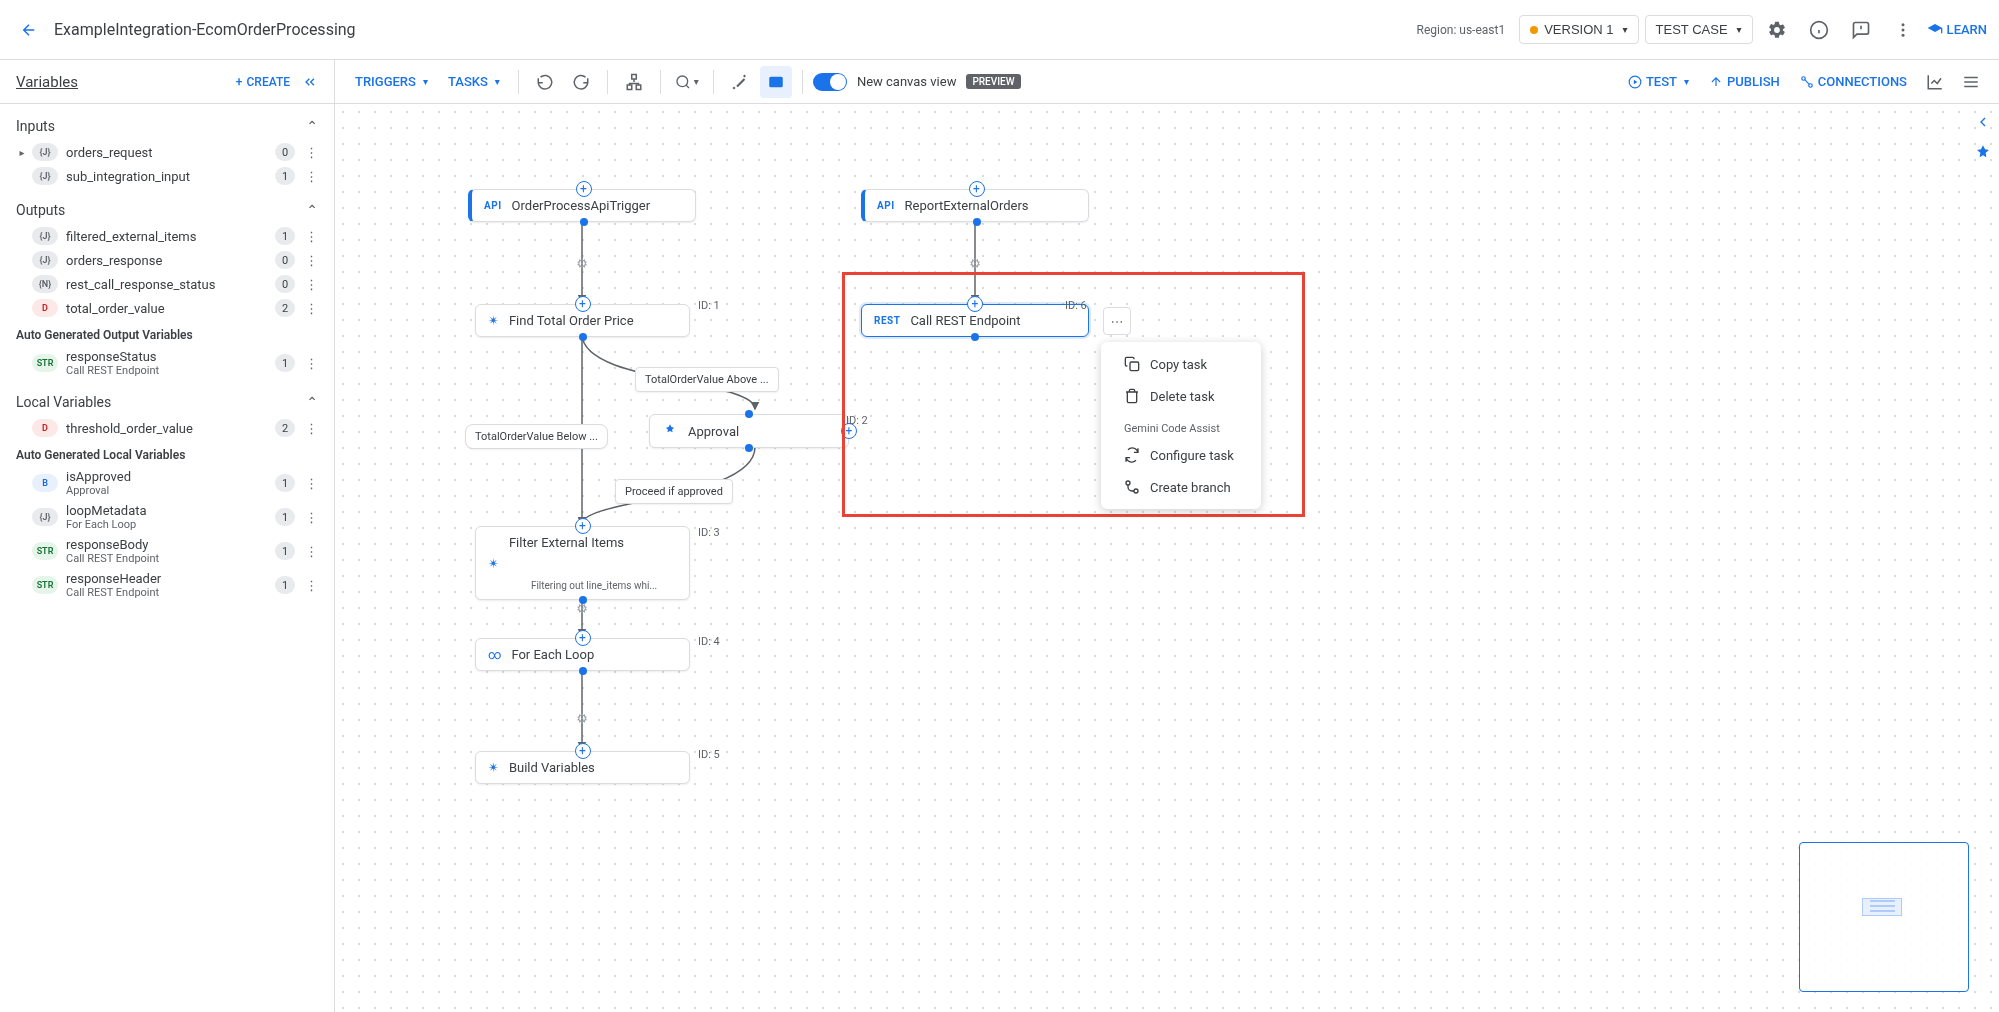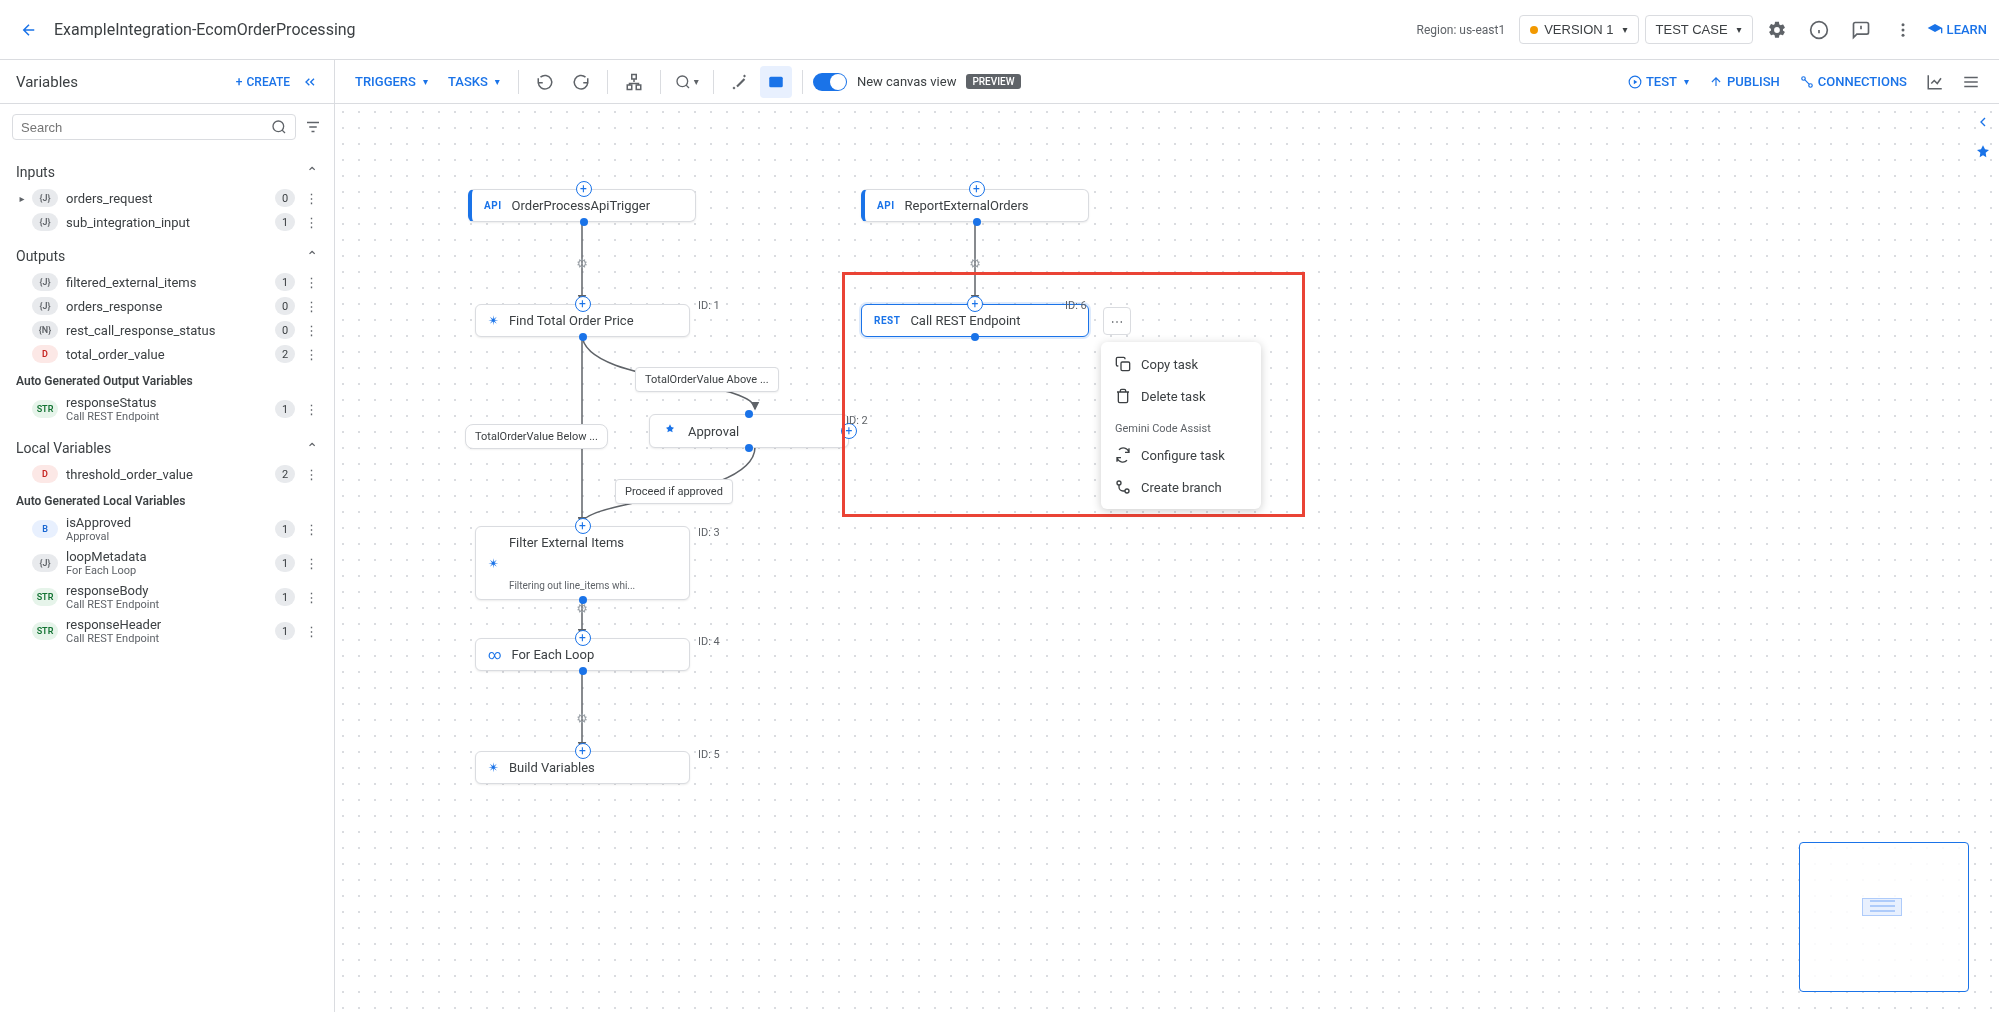--- a/index.html
+++ b/index.html
@@ -16,21 +16,21 @@
 .header .btn.version::before { content: ''; width: 8px; height: 8px; border-radius: 50%; background: #f29900; }
 .header .icon-btn { width: 36px; height: 36px; display: flex; align-items: center; justify-content: center; color: #5f6368; cursor: pointer; border-radius: 50%; }
 .header .learn { color: #1a73e8; display: flex; align-items: center; gap: 4px; font-size: 13px; font-weight: 500; cursor: pointer; }
 
 
 .main { flex: 1; display: flex; overflow: hidden; }
 
 
 .sidebar { width: 335px; border-right: 1px solid #dadce0; display: flex; flex-direction: column; background: #fff; }
 .sb-head { display: flex; align-items: center; height: 44px; padding: 0 16px; border-bottom: 1px solid #dadce0; }
-.sb-head .h { font-size: 15px; color: #3c4043; flex: 1; }
+.sb-head .h { font-size: 15px; color: #3c4043; flex: 1; text-decoration: underline; }
 .sb-head .create { color: #1a73e8; font-size: 12px; font-weight: 500; display: flex; align-items: center; gap: 4px; cursor: pointer; }
 .sb-head .collapse { color: #1a73e8; margin-left: 12px; cursor: pointer; }
 .sb-search-row { display: flex; align-items: center; gap: 8px; padding: 10px 12px; }
 .sb-search { flex: 1; display: flex; align-items: center; border: 1px solid #dadce0; border-radius: 4px; padding: 4px 8px; }
 .sb-search input { border: none; outline: none; flex: 1; font-size: 13px; background: transparent; }
 .sb-search .si { color: #5f6368; }
 .sb-filter { color: #5f6368; cursor: pointer; }
 .sb-body { flex: 1; overflow-y: auto; padding: 0 12px 20px; }
 .sb-section { margin-top: 8px; }
 .sb-sec-h { display: flex; align-items: center; justify-content: space-between; padding: 6px 4px; font-size: 14px; color: #3c4043; }
@@ -64,21 +64,21 @@
 
 
 .canvas { flex: 1; position: relative; background-image: radial-gradient(circle, #dadce0 1px, transparent 1px); background-size: 16px 16px; overflow: hidden; }
 .canvas svg.edges { position: absolute; inset: 0; width: 100%; height: 100%; pointer-events: none; }
 .node { position: absolute; background: #fff; border: 1px solid #dadce0; border-radius: 6px; box-shadow: 0 1px 2px rgba(0,0,0,0.08); display: flex; align-items: center; padding: 8px 12px; min-width: 200px; }
 .node.trigger { border-left: 4px solid #1a73e8; }
 .node.selected { border: 1.5px solid #1a73e8; box-shadow: 0 0 0 2px rgba(26,115,232,0.15); }
 .node .ntype { font-size: 10px; font-weight: 700; color: #1a73e8; margin-right: 10px; letter-spacing: 0.5px; }
 .node .nicon { margin-right: 10px; color: #1a73e8; }
 .node .nlabel { font-size: 13px; color: #3c4043; }
-.node .nsub { font-size: 10px; color: #5f6368; margin-top: 2px; }
+.node .nsub { font-size: 10px; color: #5f6368; margin-top: 2px; margin-left: 22px; }
 .node .ncol { display: flex; flex-direction: column; gap: 28px; }
 .node .add-btn { position: absolute; width: 16px; height: 16px; border-radius: 50%; background: #fff; border: 1.5px solid #1a73e8; color: #1a73e8; display: flex; align-items: center; justify-content: center; font-size: 12px; line-height: 1; cursor: pointer; }
 .node .add-top { top: -9px; left: 50%; transform: translateX(-50%); }
 .node .add-right { right: -9px; top: 50%; transform: translateY(-50%); }
 .node .dot { position: absolute; width: 8px; height: 8px; border-radius: 50%; background: #1a73e8; left: 50%; transform: translateX(-50%); }
 .node .dot-top { top: -5px; }
 .node .dot-bot { bottom: -5px; }
 .node-id { position: absolute; font-size: 11px; color: #5f6368; }
 .gear-mid { position: absolute; width: 18px; height: 18px; color: #9aa0a6; display: flex; align-items: center; justify-content: center; }
 .edge-label { position: absolute; background: #fff; border: 1px solid #dadce0; border-radius: 4px; padding: 5px 9px; font-size: 11px; color: #3c4043; white-space: nowrap; box-shadow: 0 1px 2px rgba(0,0,0,0.06); }
@@ -165,38 +165,20 @@
     <div class="sidebar">
       <div class="sb-head">
         <div class="h">Variables</div>
         <div class="create">+ <span>CREATE</span></div>
         <div class="collapse">
           <svg width="16" height="16" viewBox="0 0 24 24" fill="none" stroke="currentColor" stroke-width="2">
               <path d="M11 17l-5-5 5-5M18 17l-5-5 5-5"></path>
             </svg>
         </div>
       </div>
-      <div class="sb-search-row">
-        <div class="sb-search">
-          <input placeholder="Search" style="">
-          <span class="si">
-            <svg width="16" height="16" viewBox="0 0 24 24" fill="none" stroke="currentColor" stroke-width="2">
-                <circle cx="11" cy="11" r="8"></circle>
-                <line x1="21" y1="21" x2="16.65" y2="16.65"></line>
-              </svg>
-          </span>
-        </div>
-        <div class="sb-filter">
-          <svg width="18" height="18" viewBox="0 0 24 24" fill="none" stroke="currentColor" stroke-width="2">
-              <line x1="4" y1="6" x2="20" y2="6"></line>
-              <line x1="7" y1="12" x2="17" y2="12"></line>
-              <line x1="10" y1="18" x2="14" y2="18"></line>
-            </svg>
-        </div>
-      </div>
       <div class="sb-body">
 
         <div class="sb-section">
           <div class="sb-sec-h">
             <span>Inputs</span>
             <span class="chev">⌃</span>
           </div>
           <div class="var-row">
             <span class="expand">▸</span>
             <span class="type-chip tc-json">{J}</span>
@@ -491,21 +473,21 @@
 
         <div class="node selected" style="left:526px; top:200px; width:228px;">
           <span class="ntype">REST</span>
           <span class="nlabel">Call REST Endpoint</span>
           <div class="add-btn add-top">+</div>
           <div class="dot dot-bot"></div>
         </div>
         <div class="node-id" style="left:730px; top:195px;">ID: 6</div>
         <div class="node-more" style="left:768px; top:203px;">⋯</div>
 
-        <div class="ctx-menu" style="left:766px; top:238px;">
+        <div class="ctx-menu" style="left:766px; top:238px;padding-left:9px;">
           <div class="mi">
             <svg width="16" height="16" viewBox="0 0 24 24" fill="none" stroke="currentColor" stroke-width="2">
                 <rect x="9" y="9" width="13" height="13" rx="2"></rect>
                 <path d="M5 15H4a2 2 0 01-2-2V4a2 2 0 012-2h9a2 2 0 012 2v1"></path>
               </svg>
             <span>Copy task</span>
           </div>
           <div class="mi">
             <svg width="16" height="16" viewBox="0 0 24 24" fill="none" stroke="currentColor" stroke-width="2">
                 <path d="M3 6h18M8 6V4a2 2 0 012-2h4a2 2 0 012 2v2m3 0v14a2 2 0 01-2 2H7a2 2 0 01-2-2V6"></path>

